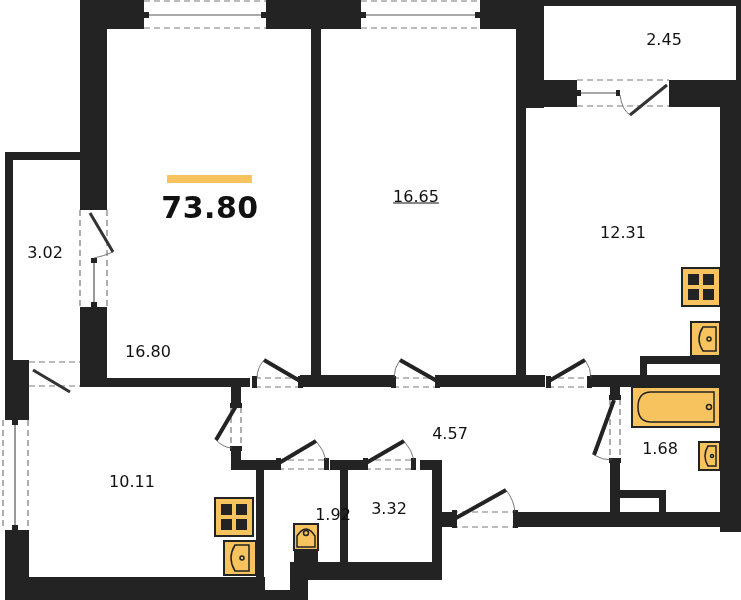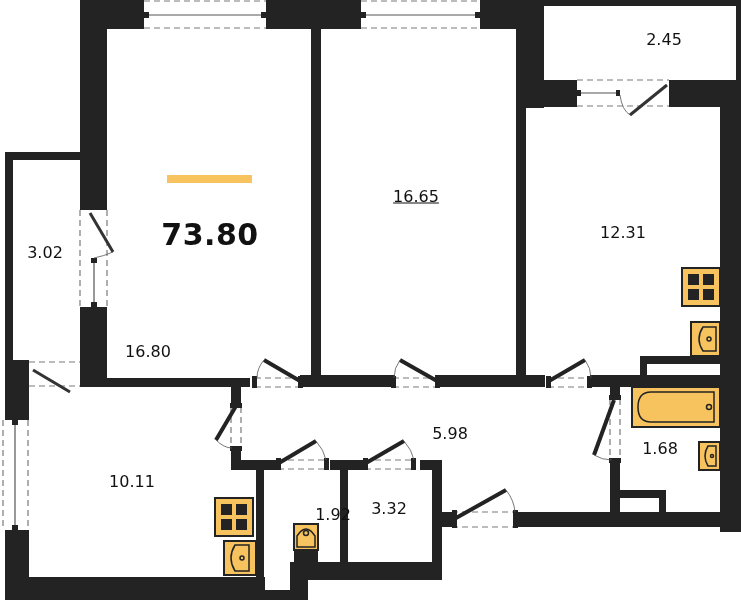--- a/index.html
+++ b/index.html
@@ -9,21 +9,21 @@
   .win-dash { stroke: #7a7a7a; stroke-width: 1.2; stroke-dasharray: 6 4; fill: none; }
   .win-line { stroke: #555; stroke-width: 1.2; }
   .jamb { fill: #232323; }
   .leaf { stroke: #232323; stroke-width: 4; stroke-linecap: butt; }
   .leaf-glass { stroke: #333; stroke-width: 1; fill: #fff; }
   .arc { stroke: #555; stroke-width: 0.8; fill: none; }
   .fixture { fill: #f7c35f; stroke: #232323; stroke-width: 2; }
   .fixture-line { fill: none; stroke: #232323; stroke-width: 1.5; }
   .burner { fill: #232323; }
   .label { position: absolute; font-size: 16px; color: #111; white-space: nowrap; transform: translate(-50%, -50%); }
-  .total { position: absolute; font-size: 30px; font-weight: bold; color: #111; transform: translate(-50%, -50%); letter-spacing: 0.5px; margin-top: 27px; }
+  .total { position: absolute; font-size: 30px; font-weight: bold; color: #111; transform: translate(-50%, -50%); letter-spacing: 0.5px; }
   .accent-bar { position: absolute; height: 8px; }
 </style>
 </head>
 <body>
 
 <svg id="plan" width="741" height="600" viewBox="0 0 741 600" xmlns="http://www.w3.org/2000/svg">
 
   <g>
 
     <rect class="wall" x="80" y="0" width="64" height="29"></rect>
@@ -242,16 +242,16 @@
 
 <div class="accent-bar" style="left:167px; top:175px; width:85px; background:#f7c35f;"></div>
 <div class="total" style="left:210px; top:207px;">73.80</div>
 
 <div class="label" style="left:148px; top:351px;">16.80</div>
 <div class="label" style="left:416px; top:196px;text-decoration:underline;">16.65</div>
 <div class="label" style="left:623px; top:232px;">12.31</div>
 <div class="label" style="left:664px; top:39px;">2.45</div>
 <div class="label" style="left:45px; top:252px;">3.02</div>
 <div class="label" style="left:132px; top:481px;">10.11</div>
-<div class="label" style="left:450px; top:433px;">5.98</div>
+<div class="label" style="left:450px; top:433px;">4.57</div>
 <div class="label" style="left:660px; top:448px;">1.68</div>
 <div class="label" style="left:301px; top:514px;margin-left:32px;">1.92</div>
 <div class="label" style="left:389px; top:508px;">3.32</div>
 
 </body></html>

